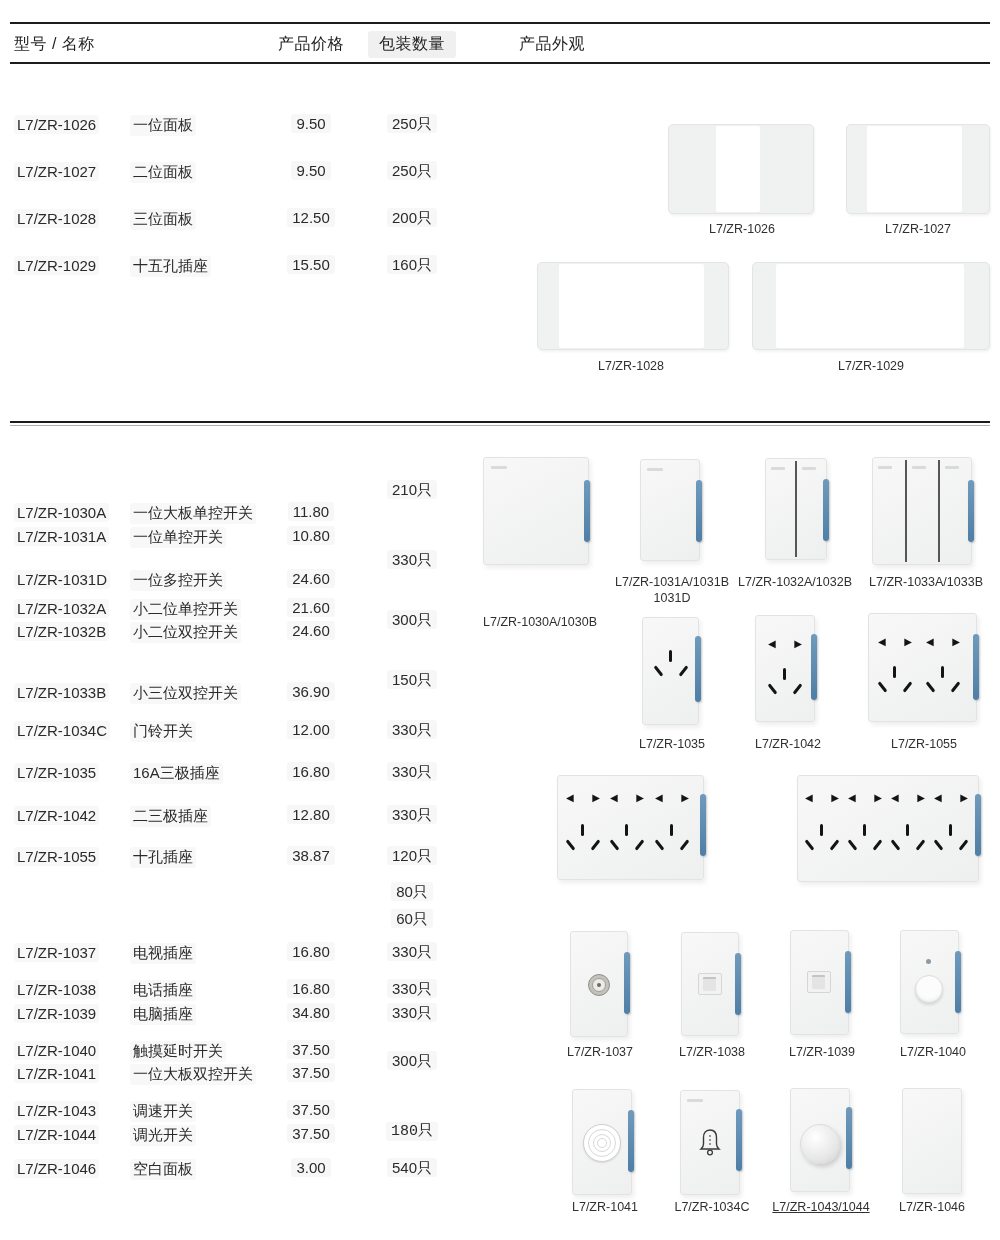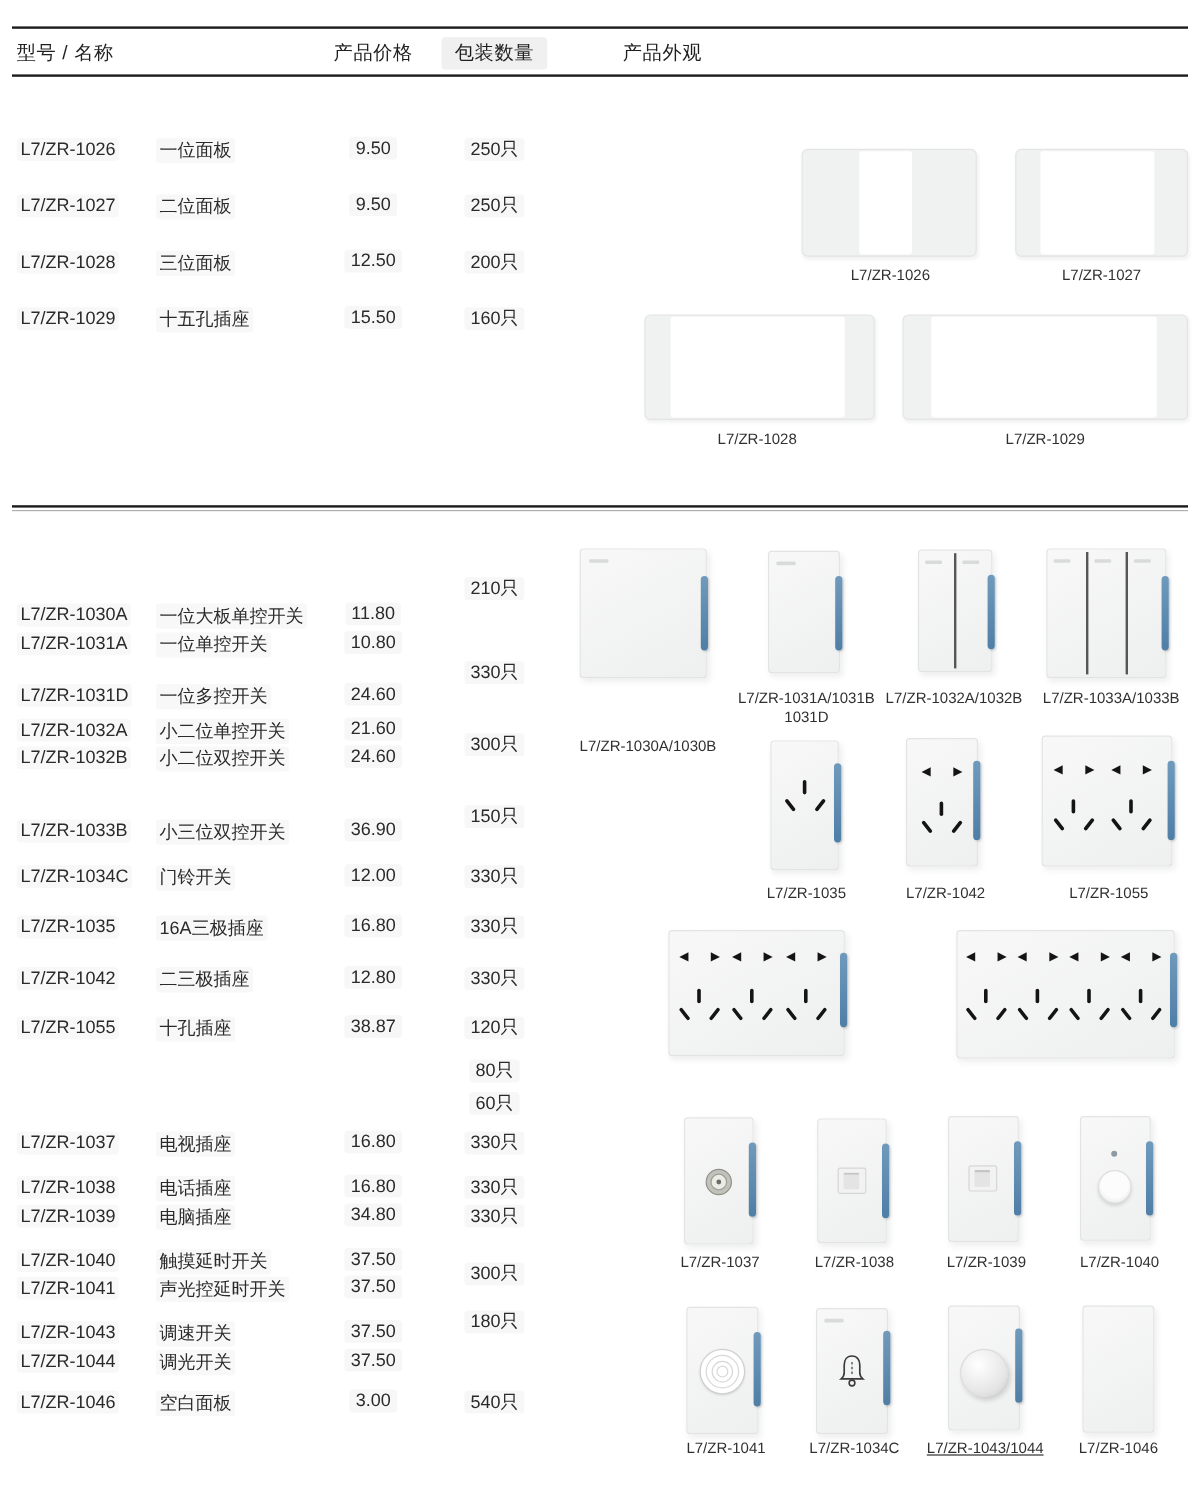--- a/index.html
+++ b/index.html
@@ -173,21 +173,21 @@
       <span class="n">电脑插座</span>
       <span class="p"><span>34.80</span></span>
     </div>
   <div class="row" style="top:1041px;">
       <span class="m">L7/ZR-1040</span>
       <span class="n">触摸延时开关</span>
       <span class="p"><span>37.50</span></span>
     </div>
   <div class="row" style="top:1064px;">
       <span class="m">L7/ZR-1041</span>
-      <span class="n">声光控延时开关</span>
+      <span class="n">一位大板双控开关</span>
       <span class="p"><span>37.50</span></span>
     </div>
   <div class="row" style="top:1101px;">
       <span class="m">L7/ZR-1043</span>
       <span class="n">调速开关</span>
       <span class="p"><span>37.50</span></span>
     </div>
   <div class="row" style="top:1125px;">
       <span class="m">L7/ZR-1044</span>
       <span class="n">调光开关</span>
@@ -206,21 +206,21 @@
   <div class="qty" style="top:721px;"><span>330只</span></div>
   <div class="qty" style="top:763px;"><span>330只</span></div>
   <div class="qty" style="top:806px;"><span>330只</span></div>
   <div class="qty" style="top:847px;"><span>120只</span></div>
   <div class="qty" style="top:883px;"><span>80只</span></div>
   <div class="qty" style="top:910px;"><span>60只</span></div>
   <div class="qty" style="top:943px;"><span>330只</span></div>
   <div class="qty" style="top:980px;"><span>330只</span></div>
   <div class="qty" style="top:1004px;"><span>330只</span></div>
   <div class="qty" style="top:1052px;"><span>300只</span></div>
-  <div class="qty" style="top:1092px;"><span>180只</span></div>
+  <div class="qty" style="top:1121px;font-family:Liberation Mono, monospace;"><span>180只</span></div>
   <div class="qty" style="top:1159px;"><span>540只</span></div>
 
   <div class="panel" style="left:483px;top:457px;width:104px;height:106px;">
     <div class="bmark"></div>
     <div class="clip" style="left:100px;top:22px;"></div>
   </div>
   <div class="panel" style="left:640px;top:459px;width:58px;height:100px;">
     <div class="bmark" style="left:6px;"></div>
     <div class="clip" style="left:55px;top:20px;"></div>
   </div>

